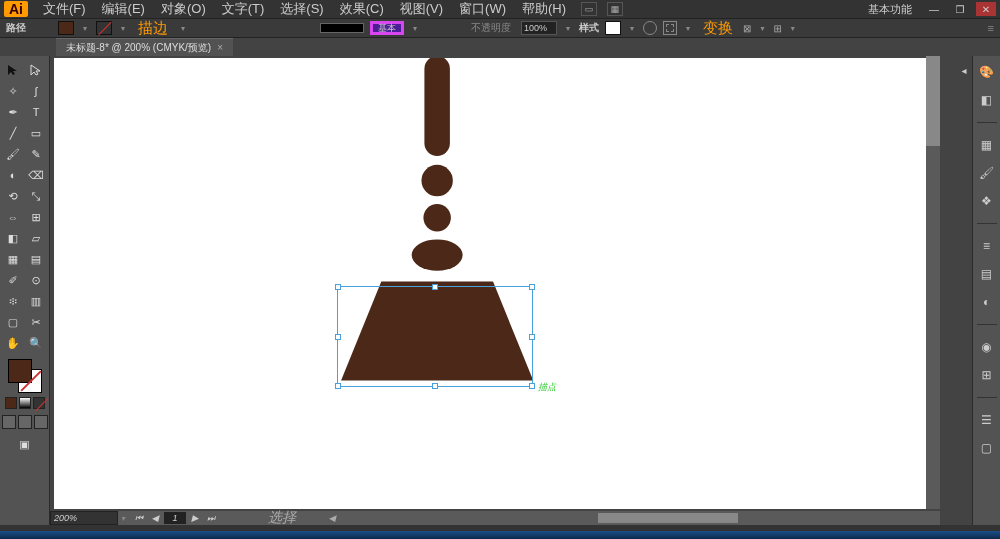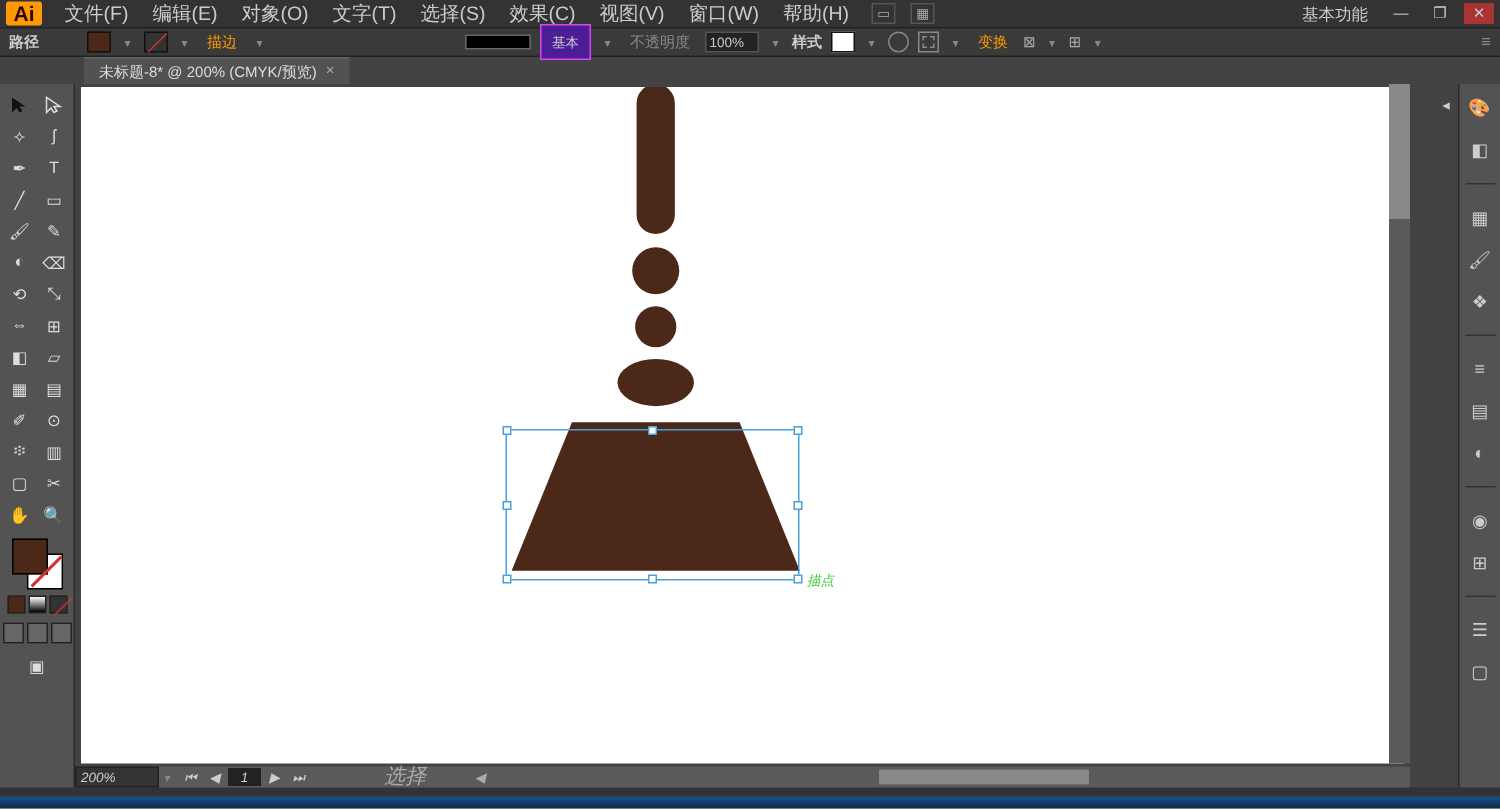--- a/index.html
+++ b/index.html
@@ -19,24 +19,24 @@
 .mini-icon { width: 16px; height: 14px; border: 1px solid #555; display: flex; align-items: center; justify-content: center; color: #aaa; font-size: 9px; margin-left: 4px; }
 
 
 .controlbar { height: 20px; background: #3a3a3a; border-top: 1px solid #222; border-bottom: 1px solid #222; display: flex; align-items: center; padding: 0 6px; gap: 6px; }
 .ctrl-label { color: #ccc; font-size: 10px; font-weight: bold; }
 .swatch { width: 16px; height: 14px; border: 1px solid #111; display: inline-block; }
 .sw-brown { background: #4B2817; }
 .sw-none { background: #333; position: relative; }
 .sw-none::after { content: ""; position: absolute; width: 18px; height: 1px; background: #c33; top: 6px; left: -1px; transform: rotate(-45deg); }
 .sw-white { background: #fff; }
-.ctrl-btn { color: #FF9A00; font-size: 10px; padding: 0 4px; }
-.ctrl-btn-gray { color: #888; font-size: 10px; padding: 0 4px; }
+.ctrl-btn { color: #FF9A00; font-size: 15px; padding: 0 4px; }
+.ctrl-btn-gray { color: #888; font-size: 10px; padding: 0 4px; margin-left: 41px; }
 .stroke-prev { width: 44px; height: 10px; background: linear-gradient(#000,#000); border: 1px solid #666; }
-.stroke-drop { width: 34px; height: 24px; background: #4c1d95; border: 1px solid #d946ef; color: #ccc; font-size: 9px; display: flex; align-items: center; justify-content: center; }
+.stroke-drop { width: 34px; height: 14px; background: #4c1d95; border: 3px solid #d946ef; color: #ccc; font-size: 9px; display: flex; align-items: center; justify-content: center; }
 .opacity-box { width: 36px; height: 14px; background: #222; border: 1px solid #555; color: #ccc; font-size: 9px; display: flex; align-items: center; padding: 0 2px; }
 .circle-icon { width: 14px; height: 14px; border: 1px solid #888; border-radius: 50%; }
 .sq-icon { width: 14px; height: 14px; border: 1px solid #888; }
 
 
 .tabrow { height: 18px; background: #434343; display: flex; align-items: center; padding-left: 56px; }
 .doc-tab { background: #525252; color: #ddd; font-size: 10px; padding: 2px 10px; border-top: 1px solid #666; display: flex; align-items: center; gap: 6px; }
 .doc-tab .x { color: #aaa; cursor: pointer; }
 
 
@@ -54,21 +54,21 @@
 .mode-sw { width: 12px; height: 12px; border: 1px solid #222; }
 .draw-mode { margin-top: 6px; display: flex; gap: 2px; }
 .draw-mode .m { width: 14px; height: 14px; border: 1px solid #222; background: #666; }
 
 
 .stage-wrap { flex: 1; background: #434343; position: relative; font-style: italic; }
 .canvas { position: absolute; top: 2px; left: 4px; right: 20px; bottom: 16px; background: #fff; }
 .scroll-v { position: absolute; right: 16px; top: 0; width: 14px; bottom: 16px; background: #5a5a5a; }
 .scroll-v .thumb { position: absolute; top: 0; width: 100%; height: 90px; background: #888; }
 .scroll-h { position: absolute; bottom: 0; left: 0; right: 16px; height: 14px; background: #5a5a5a; display: flex; align-items: center; }
-.scroll-h .zoom { width: 56px; height: 14px; background: #333; color: #ccc; font-size: 9px; display: flex; align-items: center; padding: 0 3px; border: 1px solid #222; }
+.scroll-h .zoom { width: 68px; height: 14px; background: #333; color: #ccc; font-size: 9px; display: flex; align-items: center; padding: 0 3px; border: 1px solid #222; }
 .scroll-h .page-nav { display: flex; align-items: center; gap: 2px; margin-left: 4px; }
 .scroll-h .pn-btn { width: 14px; height: 12px; color: #ccc; font-size: 9px; display: flex; align-items: center; justify-content: center; }
 .scroll-h .pn-field { width: 22px; height: 12px; background: #222; color: #ccc; font-size: 9px; display: flex; align-items: center; justify-content: center; }
 .scroll-h .sel-label { color: #aaa; font-size: 14px; margin-left: 50px; }
 .scroll-h .harrow { width: 12px; height: 12px; color: #aaa; font-size: 9px; display: flex; align-items: center; justify-content: center; margin-left: 30px; }
 .scroll-h .hthumb { height: 10px; background: #888; margin-left: 260px; width: 140px; }
 
 
 .shape-brown { fill: #4B2817; }
 .sel-box { position: absolute; border: 1px solid #48a0dc; }

